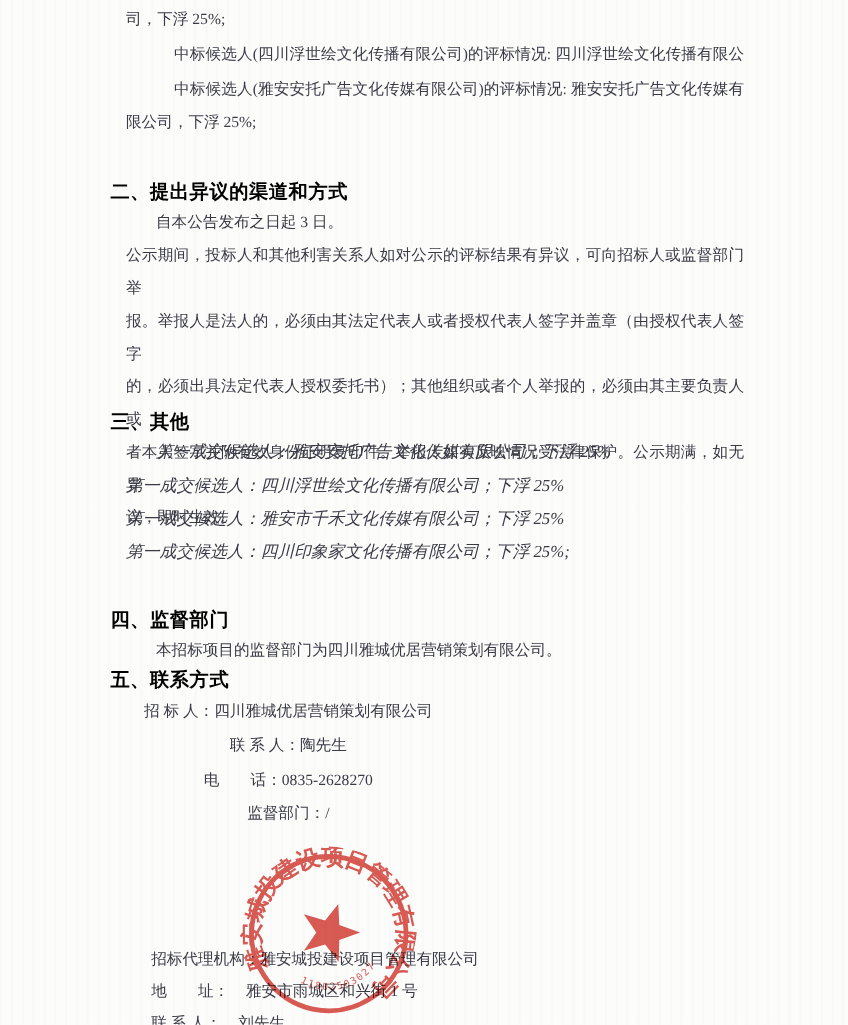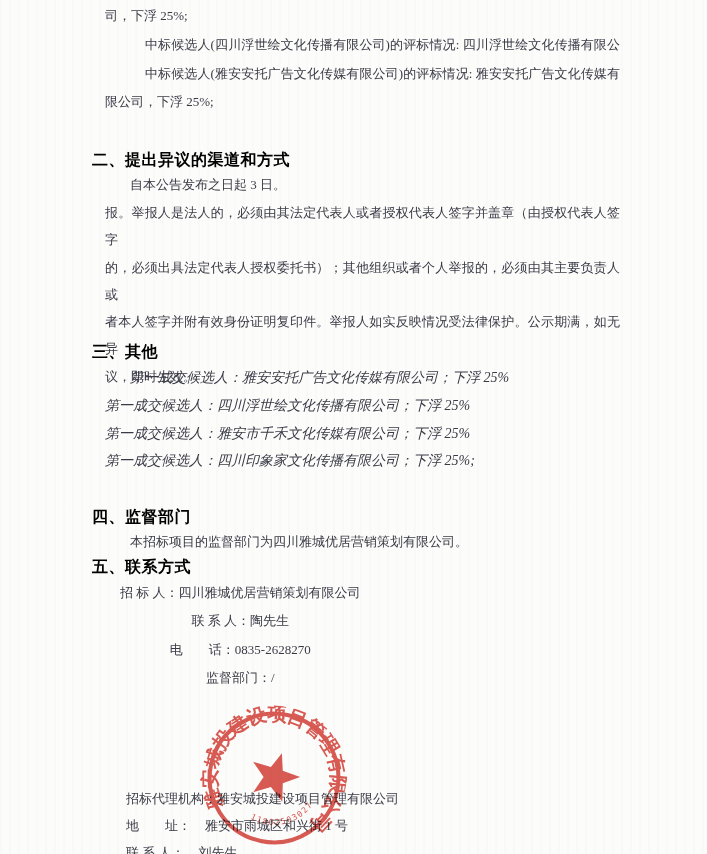--- a/index.html
+++ b/index.html
@@ -47,20 +47,21 @@
   <div class="line just ind40">中标候选人(四川浮世绘文化传播有限公司)的评标情况: 四川浮世绘文化传播有限公</div>
   <div class="line just ind40">中标候选人(雅安安托广告文化传媒有限公司)的评标情况: 雅安安托广告文化传媒有</div>
   <div class="line">限公司，下浮 25%;</div>
 </div>
 
 <h2 class="abs" style="left:92px;top:149px;">二、提出异议的渠道和方式</h2>
 <div class="abs bodytxt" style="left:105px;top:171px;">
   <div class="line ind25">自本公告发布之日起 3 日。</div>
 </div>
 <div class="abs para" style="left:105px;top:199px;">
+  <div class="line just">公示期间，投标人和其他利害关系人如对公示的评标结果有异议，可向招标人或监督部门举</div>
   <div class="line just">报。举报人是法人的，必须由其法定代表人或者授权代表人签字并盖章（由授权代表人签字</div>
   <div class="line just">的，必须出具法定代表人授权委托书）；其他组织或者个人举报的，必须由其主要负责人或</div>
   <div class="line just">者本人签字并附有效身份证明复印件。举报人如实反映情况受法律保护。公示期满，如无异</div>
   <div class="line">议，即时生效。</div>
 </div>
 
 <h2 class="abs" style="left:92px;top:341px;">三、其他</h2>
 <div class="abs cands" style="left:105px;top:364px;">
   <div class="line ind25">第一成交候选人：雅安安托广告文化传媒有限公司；下浮 25%</div>
   <div class="line">第一成交候选人：四川浮世绘文化传播有限公司；下浮 25%</div>

